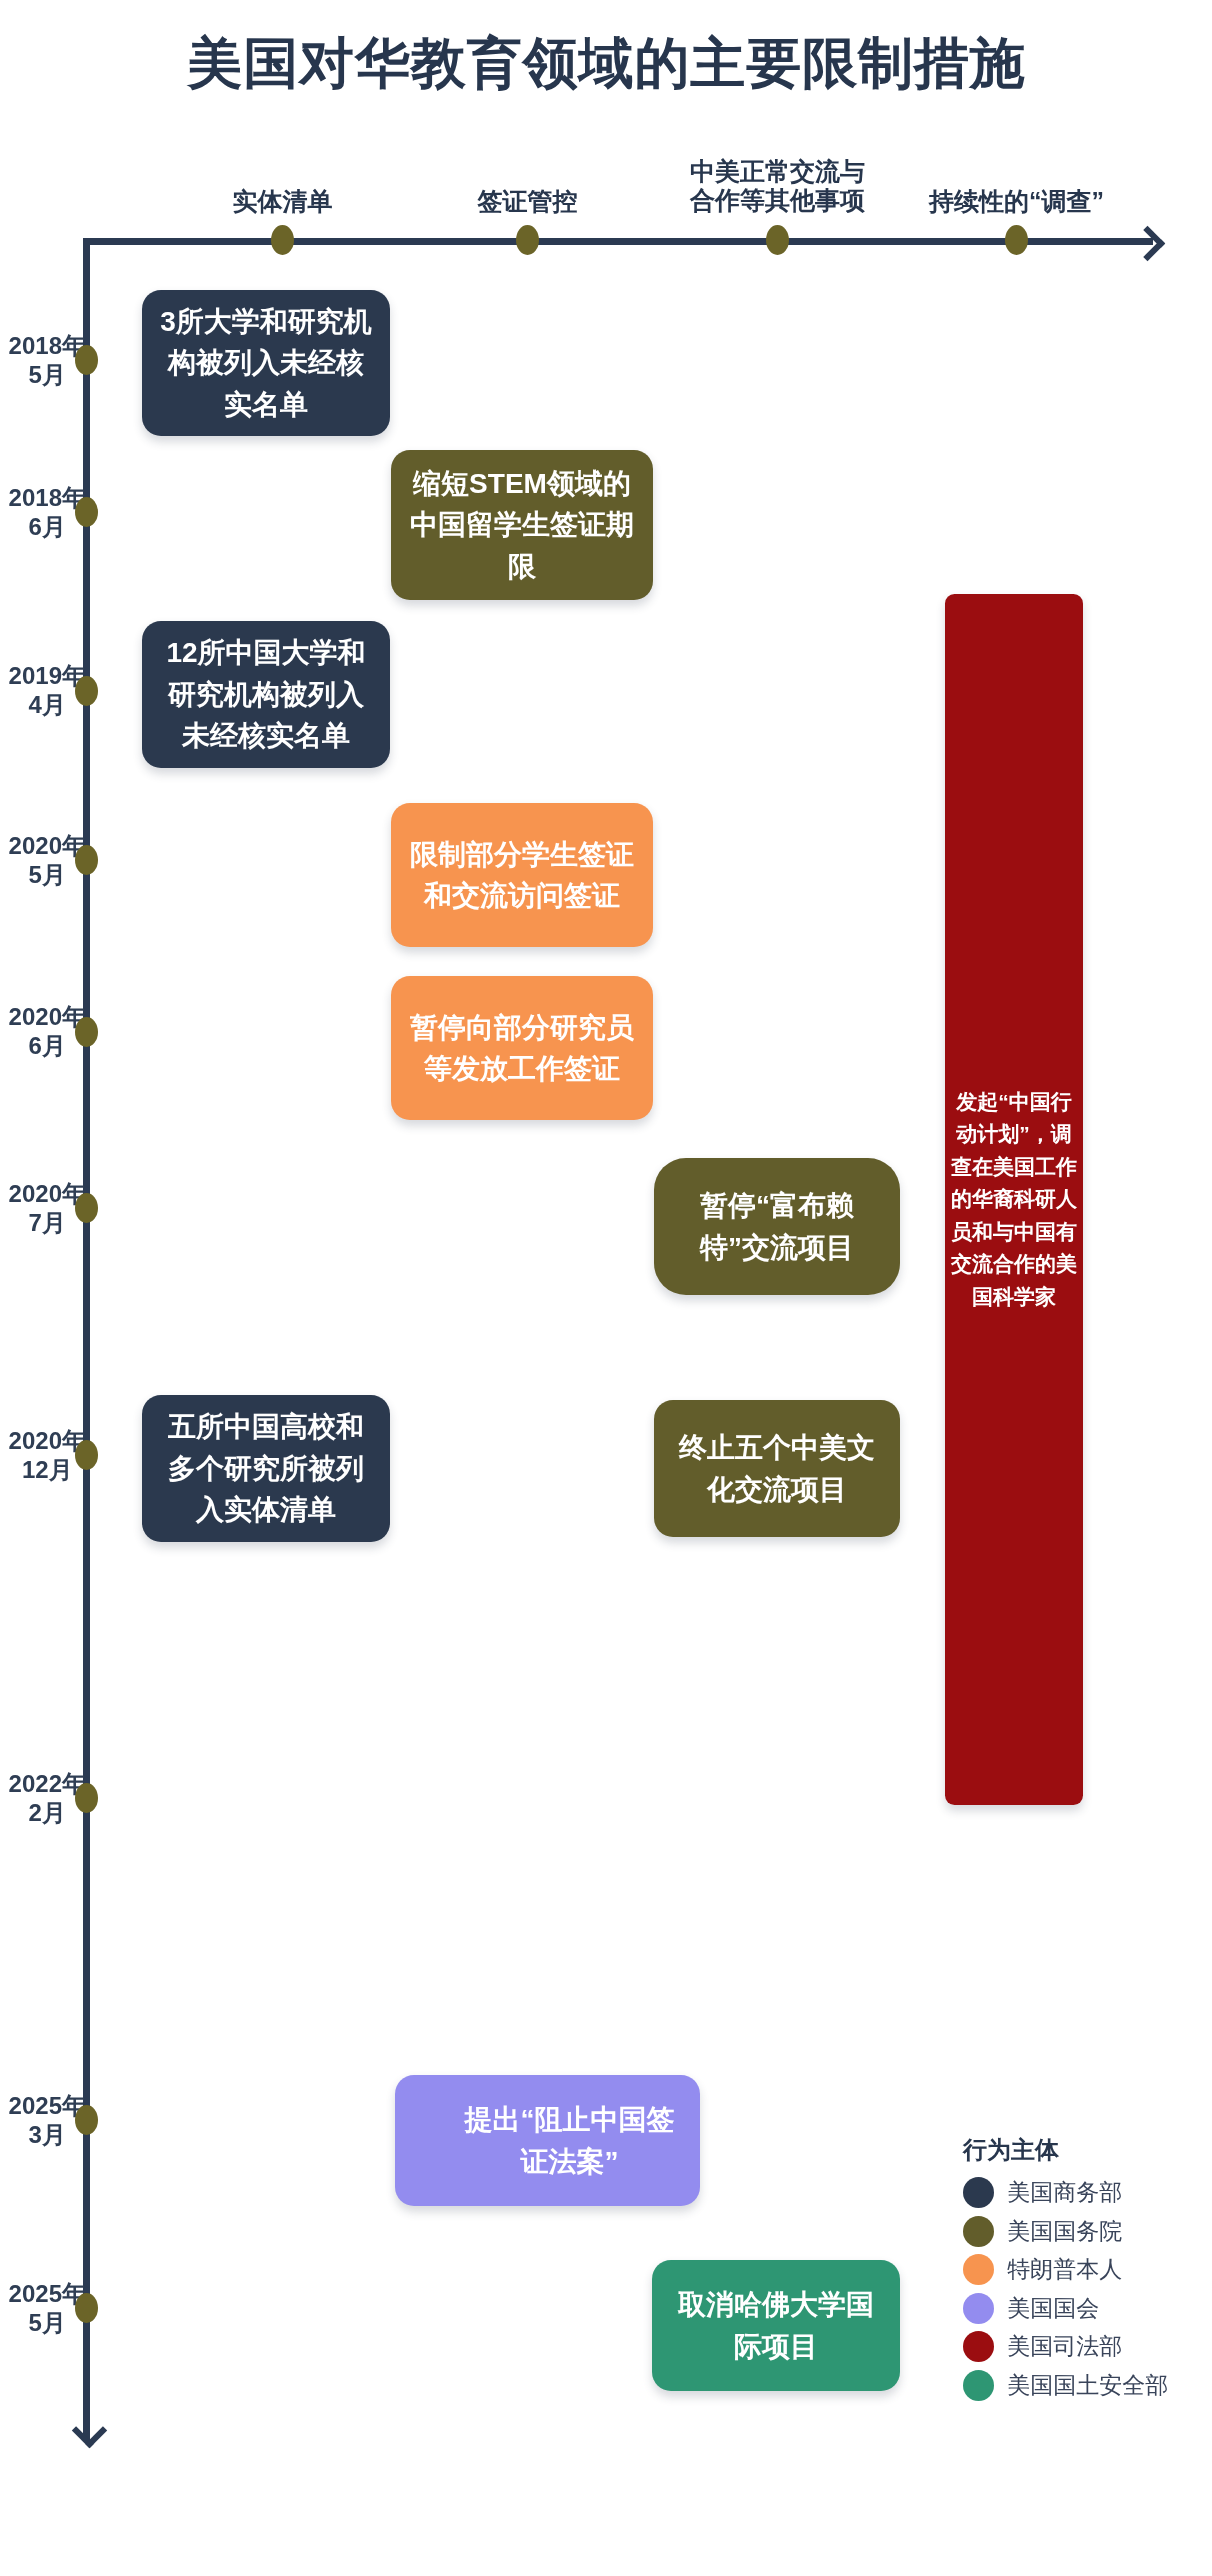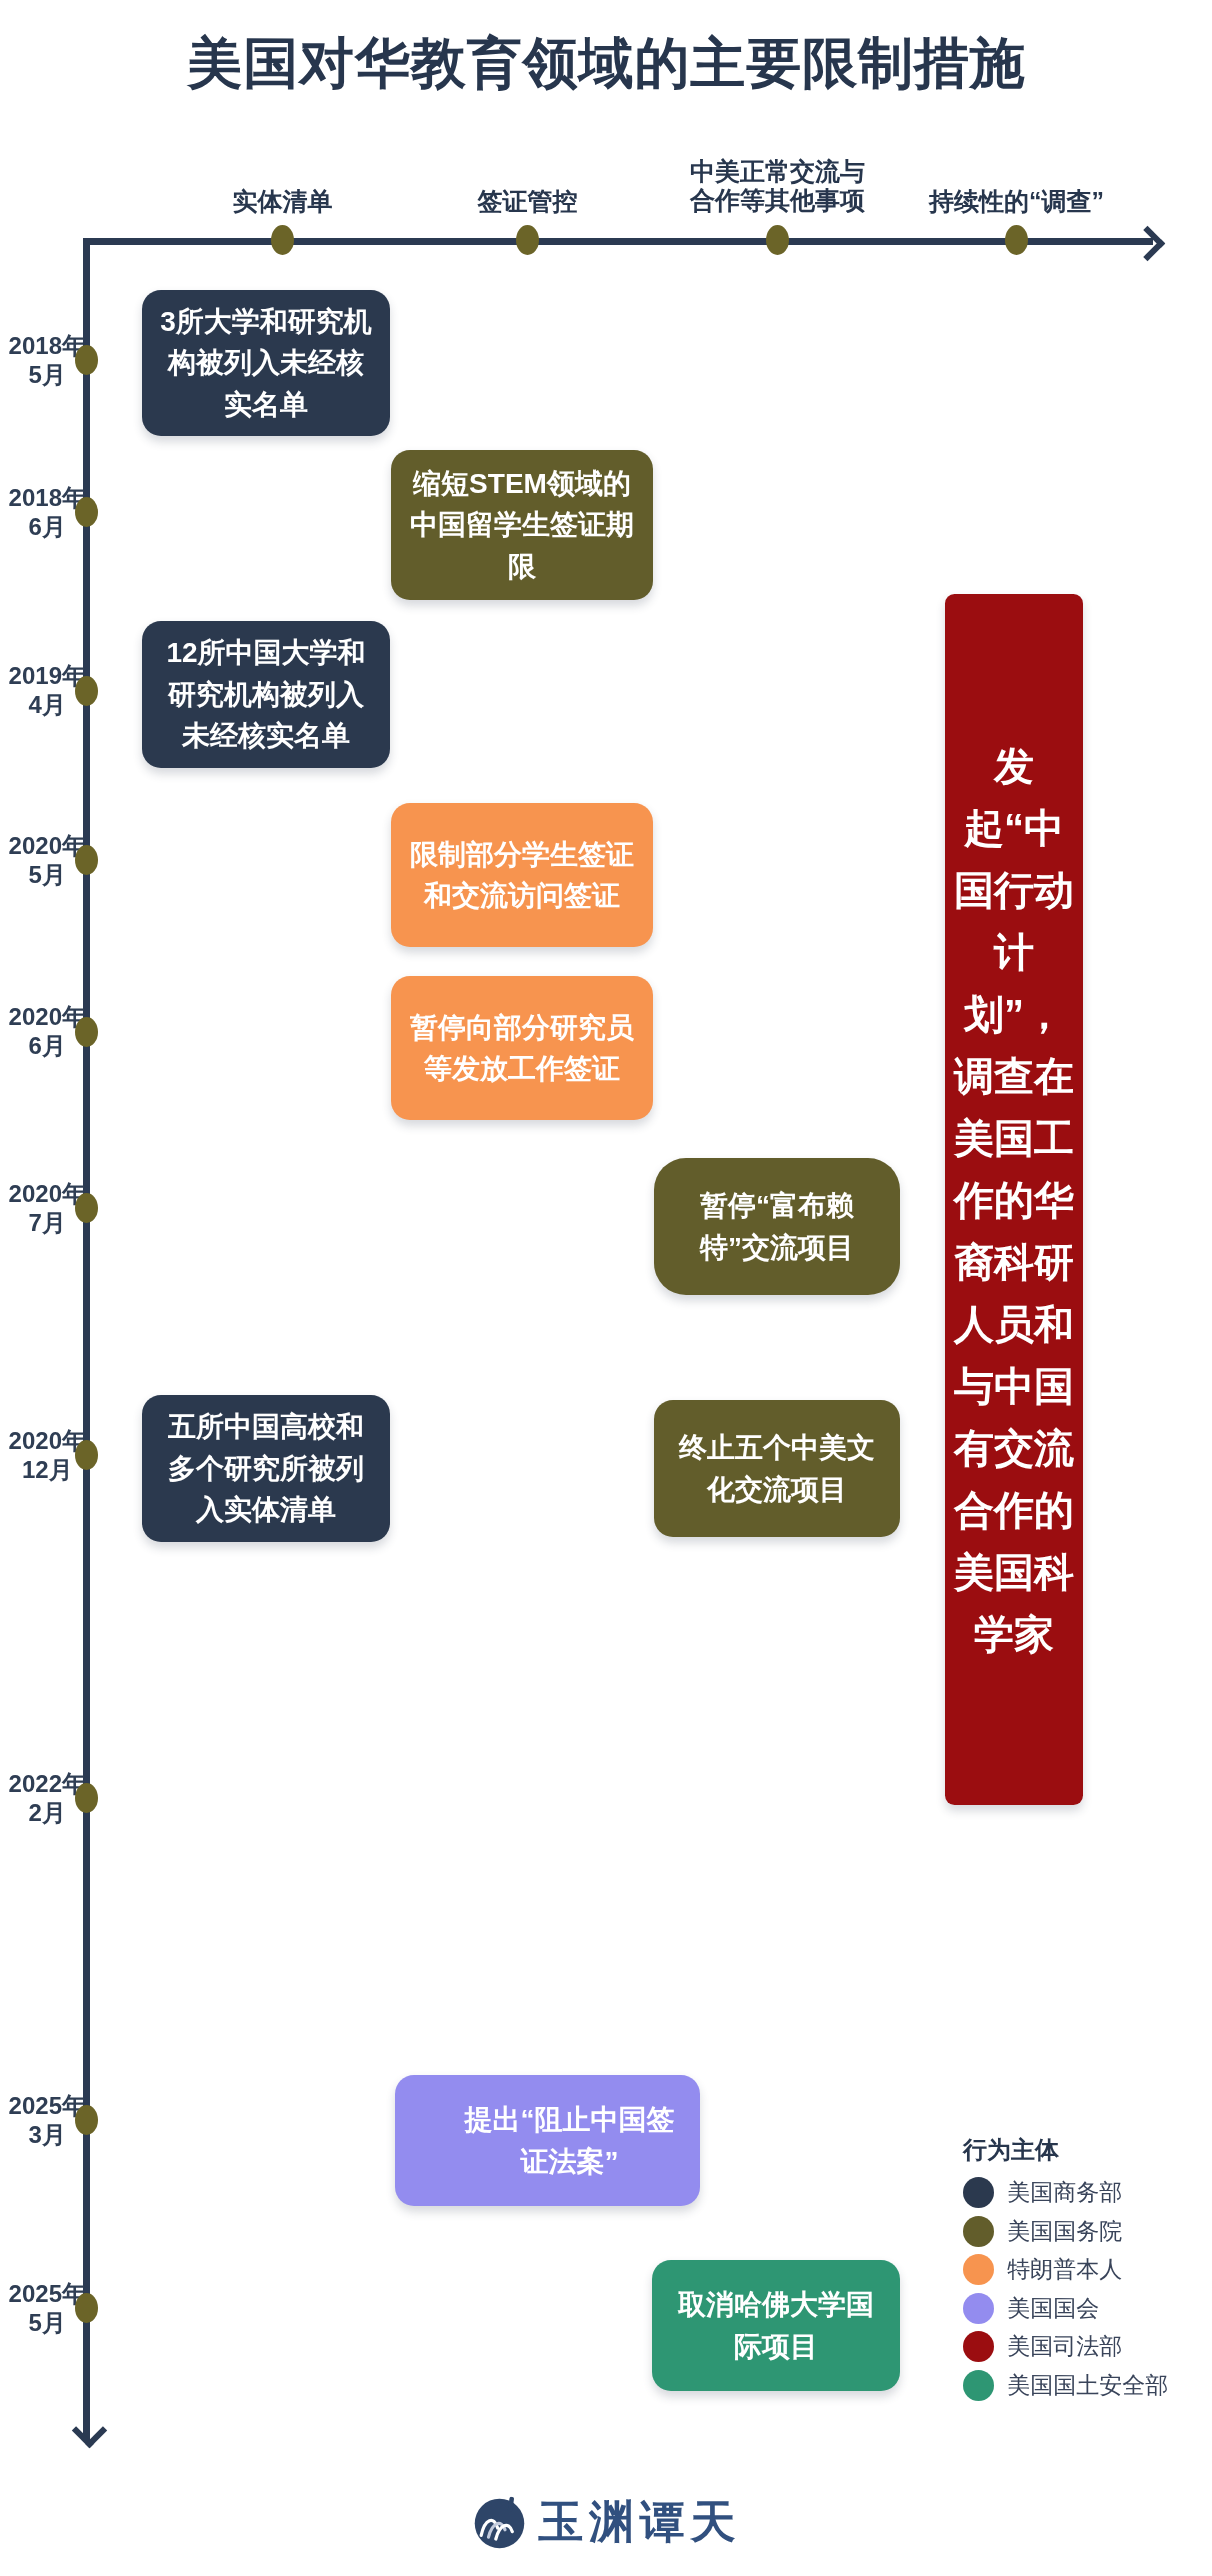--- a/index.html
+++ b/index.html
@@ -23,21 +23,21 @@
   .date{position:absolute;left:3.8px;width:87px;text-align:center;font-size:24px;font-weight:600;color:#2f3e54;line-height:29px;}
   .date span{display:block;}
   
   .ebox{
     position:absolute;display:flex;align-items:center;justify-content:center;
     border-radius:19px;box-shadow:0 5.7px 9.5px rgba(40,50,70,.18);
     color:#ffffff;text-align:center;
   }
   .ebox-text{font-size:28px;font-weight:700;line-height:1.48;padding:7.6px 15px;}
   .ebox.tall{border-radius:9.5px;}
-  .ebox.tall .ebox-text{font-size:40px;line-height:1.55;padding:0 1.9px;}
+  .ebox.tall .ebox-text{font-size:21px;line-height:1.55;padding:0 1.9px;}
   .ebox.narrowpad .ebox-text{padding:7.6px 25px;}
   
   .legend-title{position:absolute;left:963px;top:2134px;font-size:24px;font-weight:700;color:#27364d;}
   .legend{position:absolute;left:963px;top:2177px;display:flex;flex-direction:column;gap:7.6px;}
   .legend-row{display:flex;align-items:center;gap:13.3px;height:31px;}
   .legend-dot{width:31px;height:31px;border-radius:50%;flex:0 0 auto;}
   .legend-label{font-size:23px;color:#39445a;font-weight:400;white-space:nowrap;}
   
   .footer{position:absolute;left:0;top:2492px;width:1213px;display:flex;align-items:center;justify-content:center;gap:11.4px;}
   .logo-icon{width:55px;height:55px;}
@@ -194,25 +194,15 @@
     <div class="legend-row">
       <span class="legend-dot" style="background: rgb(155, 13, 16);"></span>
       <span class="legend-label">美国司法部</span>
     </div>
     <div class="legend-row">
       <span class="legend-dot" style="background: rgb(46, 150, 115);"></span>
       <span class="legend-label">美国国土安全部</span>
     </div>
   </div>
 
-  <div class="footer">
-    <svg class="logo-icon" viewBox="0 0 60 60" aria-hidden="true">
-      <circle cx="30" cy="31" r="27" fill="#2e4568"></circle>
-      <rect x="40" y="2" width="5" height="16" rx="2" fill="#2e4568" transform="rotate(8 42 10)"></rect>
-      <path d="M10 44 C14 26, 24 22, 28 36" stroke="#ffffff" stroke-width="3.5" fill="none" stroke-linecap="round"></path>
-      <path d="M18 46 C22 30, 32 26, 36 38" stroke="#c3cbdd" stroke-width="3.5" fill="none" stroke-linecap="round"></path>
-      <path d="M26 48 C30 32, 40 28, 44 40" stroke="#ffffff" stroke-width="3.5" fill="none" stroke-linecap="round"></path>
-    </svg>
-    <span class="logo-text">玉渊谭天</span>
-  </div>
 
 </div>
 
 
 </body></html>

